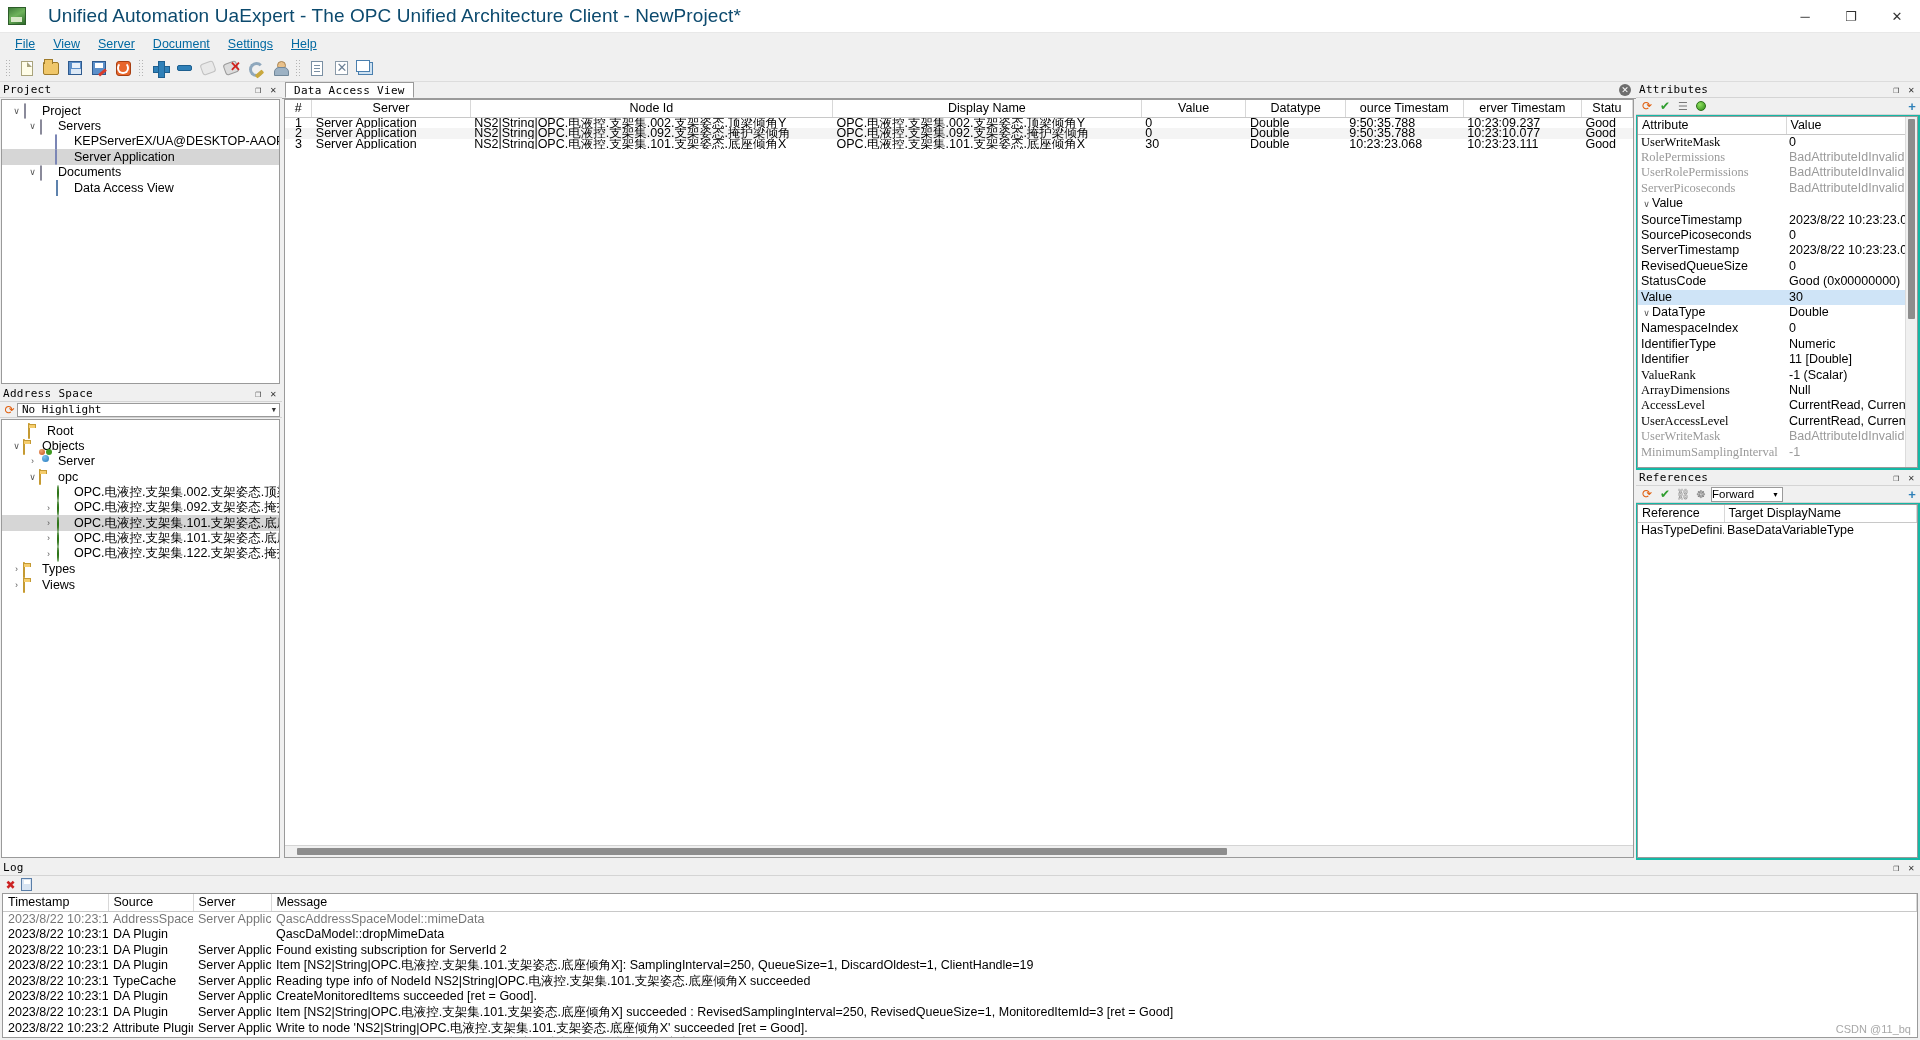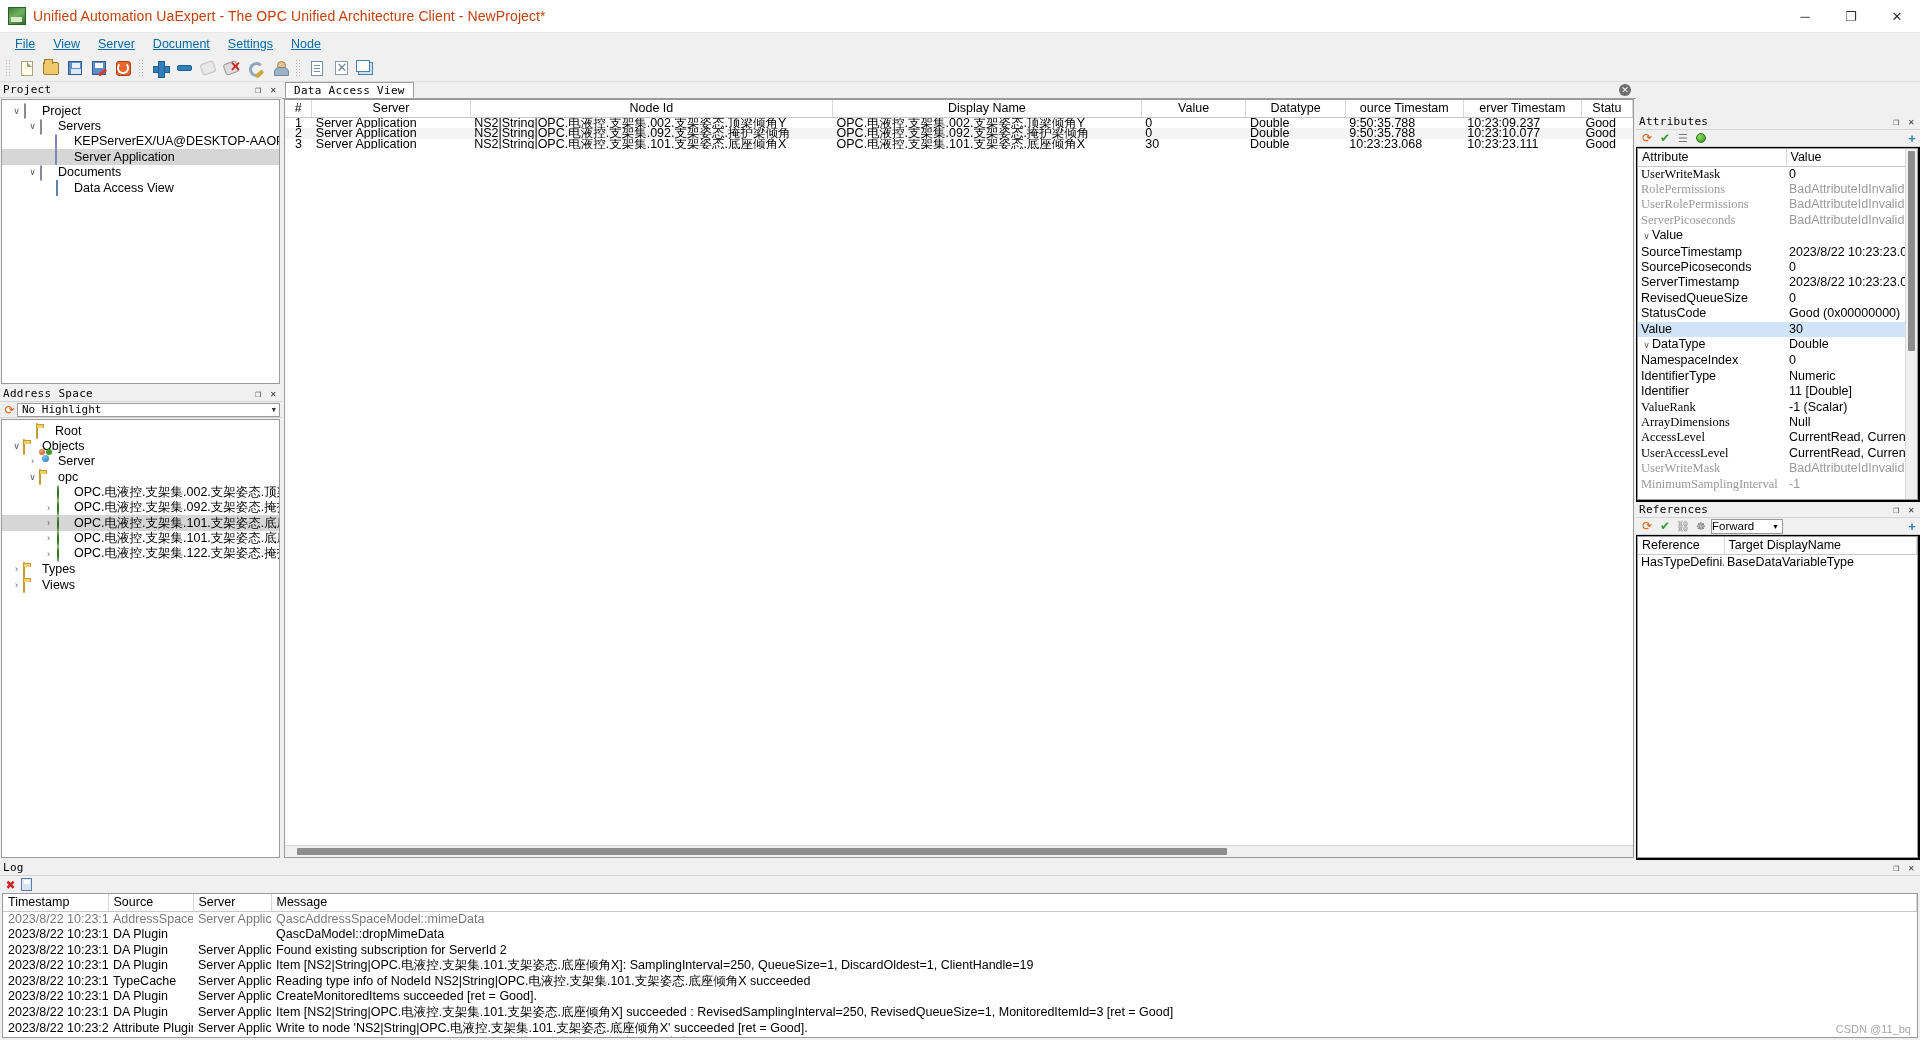--- a/index.html
+++ b/index.html
@@ -16,21 +16,21 @@
   .app { width:1920px; height:1040px; display:flex; flex-direction:column; background:#f0f0f0; }
 
   
   .titlebar { height:33px; background:#ffffff; display:flex; align-items:center;
               border-bottom:1px solid #e8e8e8; flex:none; }
   .tb-icon { width:18px; height:18px; margin-left:8px; margin-right:7px; flex:none;
              background:linear-gradient(150deg,#3f7d3a,#6fb35c 45%,#2e6b2b);
              border:1px solid #2c5c29; position:relative; }
   .tb-icon:after { content:""; position:absolute; left:2px; bottom:2px; right:3px; height:5px;
                    background:#d8e8c8; }
-  .tb-title { font-size:14px; color:#c2410c; flex:1; letter-spacing:.1px; }
+  .tb-title { font-size:19px; color:#0c4a6e; flex:1; letter-spacing:.1px;margin-left:15px; }
   .tb-buttons { display:flex; height:33px; }
   .tb-btn { width:46px; height:33px; display:flex; align-items:center; justify-content:center;
             font-size:13px; color:#333; }
 
   
   .menubar { height:22px; display:flex; align-items:center; padding-left:6px;
              background:#f0f0f0; flex:none; }
   .menu-item { padding:2px 9px; font-size:12.5px; color:#0369a1; }
   .menu-item u { text-decoration:underline; }
 
@@ -91,21 +91,21 @@
   .ic-xdoc { width:13px; height:14px; border:1px solid #8a9aa8; position:relative; background:#fff; }
   .ic-xdoc:after { content:"\2715"; position:absolute; left:1px; top:-2px; font-size:13px; color:#6e8296; }
   .ic-window { width:15px; height:13px; background:#cfe2f2; border:1px solid #4a7fae; position:relative; }
   .ic-window:before { content:""; position:absolute; left:-3px; top:-3px; width:12px; height:10px;
                       background:#fff; border:1px solid #4a7fae; }
 
   
   .body { flex:1; display:flex; min-height:0; }
   .leftcol { width:282px; flex:none; display:flex; flex-direction:column; background:#f0f0f0; }
   .centercol { flex:1; display:flex; flex-direction:column; min-width:0; background:#f0f0f0; }
-  .rightcol { width:284px; flex:none; display:flex; flex-direction:column; background:#000000;margin-top:32px; }
+  .rightcol { width:284px; flex:none; display:flex; flex-direction:column; background:#14b8a6; }
 
   
   .dock { display:flex; flex-direction:column; min-height:0; }
   .dock-title { height:16px; background:#f0f0f0; display:flex; align-items:center;
                 font-family:"DejaVu Sans Mono", monospace; font-size:11px; color:#000;
                 padding-left:3px; border-bottom:1px solid #d4d4d4; flex:none;
                 letter-spacing:.3px; }
   .dock-title .sp { flex:1; }
   .dock-btn { width:13px; height:13px; display:flex; align-items:center; justify-content:center;
               font-size:10px; color:#333; margin-right:2px; }
@@ -245,21 +245,21 @@
       <div class="tb-btn close">✕</div>
     </div>
   </div>
 
   <div class="menubar">
     <div class="menu-item"><u>File</u></div>
     <div class="menu-item"><u>View</u></div>
     <div class="menu-item"><u>Server</u></div>
     <div class="menu-item"><u>Document</u></div>
     <div class="menu-item"><u>Settings</u></div>
-    <div class="menu-item"><u>Node</u></div>
+    <div class="menu-item"><u>Help</u></div>
   </div>
 
   <div class="toolbar">
     <div class="tgrip"></div>
     <div class="tbtn">
         <span class="ic-doc"></span>
       </div>
     <div class="tbtn">
         <span class="ic-folder"></span>
       </div>
@@ -359,21 +359,21 @@
         </div>
         <div class="hl-bar">
           <span class="hl-refresh">⟳</span>
           <span class="hl-combo">
             <span>No Highlight</span>
             <span class="arrow">▼</span>
           </span>
         </div>
         <div class="dock-body">
           <div class="tree">
-            <div class="trow" style="padding-left:21px;">
+            <div class="trow" style="padding-left:13px;">
               <span class="tarrow empty">\</span>
               <span class="ticon"><span class="i-folder"></span></span>
               <span class="tlabel">Root</span>
             </div>
             <div class="trow" style="padding-left:8px;">
               <span class="tarrow">∨</span>
               <span class="ticon"><span class="i-folder"></span></span>
               <span class="tlabel">Objects</span>
             </div>
             <div class="trow" style="padding-left:24px;">

